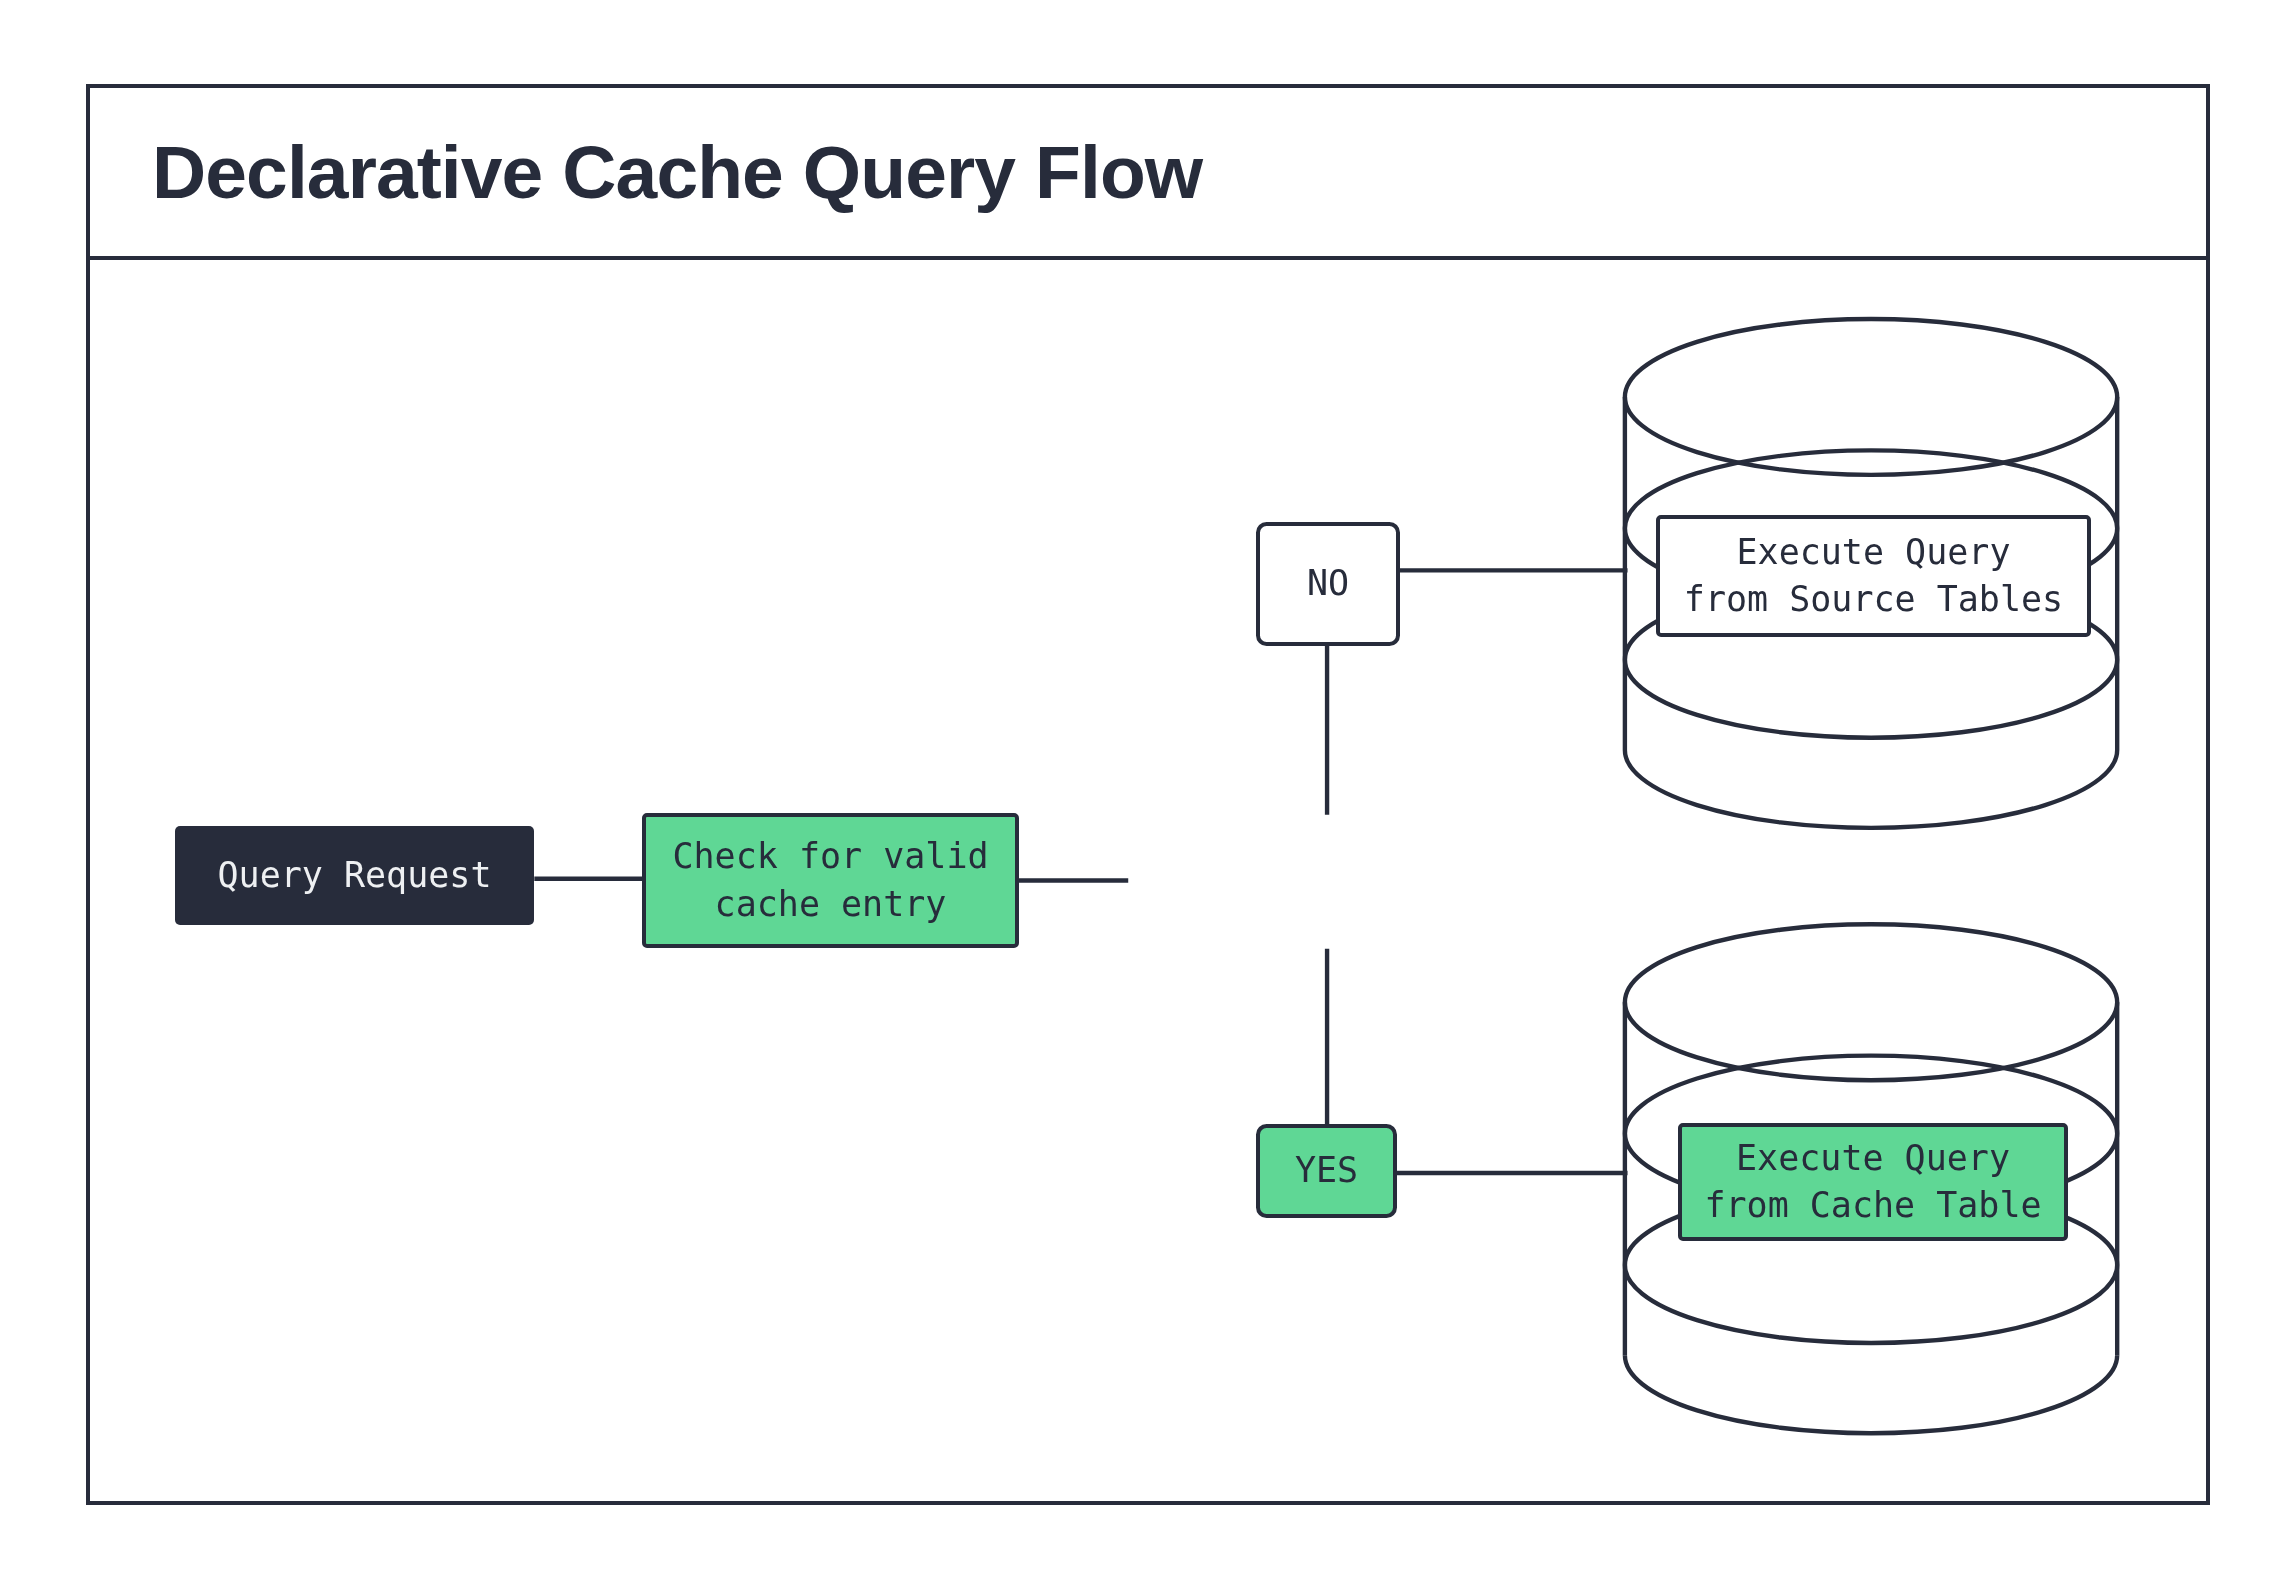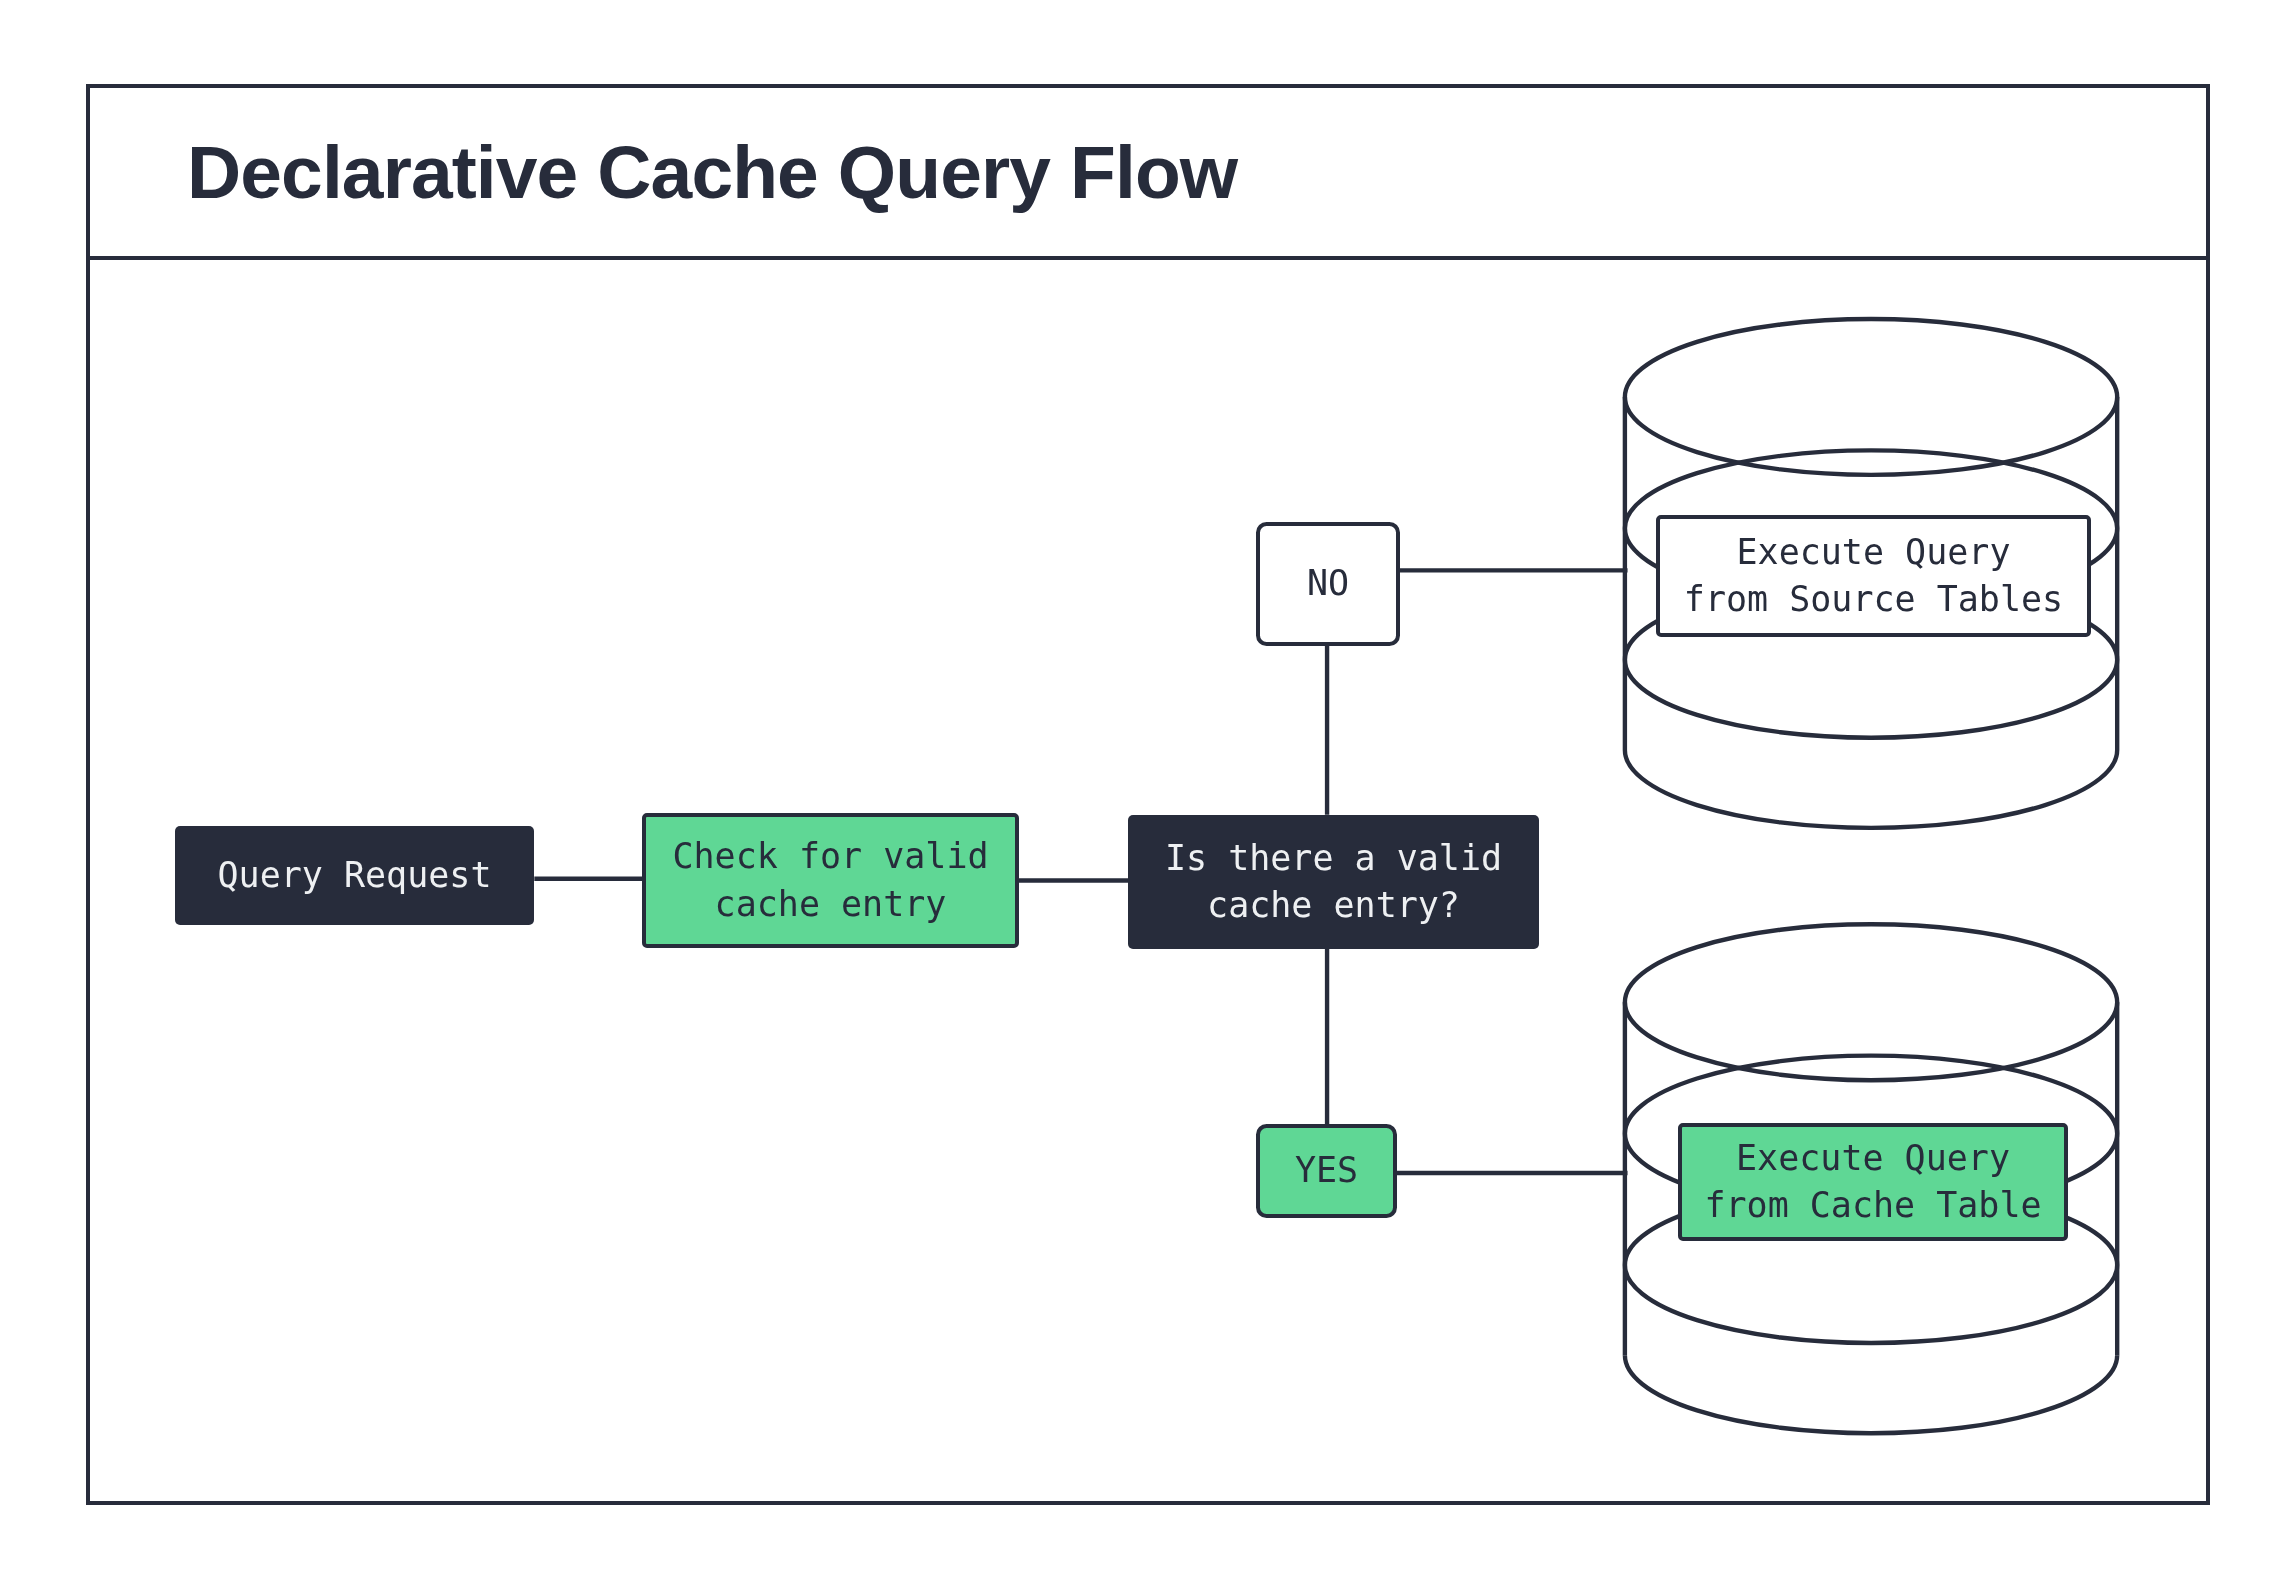--- a/index.html
+++ b/index.html
@@ -31,21 +31,21 @@
     top: 0;
     width: 100%;
     height: 172px;
     border-bottom: 4.4px solid #272c3b;
     box-sizing: border-box;
     display: flex;
     align-items: center;
   }
   .title {
     margin: 0;
-    padding-left: 97px;
+    padding-left: 62px;
     font-family: "Liberation Sans", sans-serif;
     font-weight: 700;
     font-size: 75px;
     letter-spacing: -0.9px;
     color: #272c3b;
     white-space: nowrap;
   }
   .shape-layer {
     position: absolute;
     left: 0;
@@ -128,22 +128,20 @@
       <ellipse cx="2136" cy="1444" rx="281" ry="89"></ellipse>
       <path d="M 1855 1547 A 281 89 0 0 0 2417 1547"></path>
     </g>
   </svg>
 
   <div class="node node-dark" id="node-query-request">Query Request</div>
 
   <div class="node node-green" id="node-check-cache">Check for valid
 cache entry</div>
 
-  <div class="node node-dark" id="node-decision">Is there a valid
-cache entry?</div>
 
   <div class="node node-white small" id="node-no">NO</div>
 
   <div class="node node-green small" id="node-yes">YES</div>
 
   <div class="node node-white" id="node-source-query">Execute Query
 from Source Tables</div>
 
   <div class="node node-green" id="node-cache-query">Execute Query
 from Cache Table</div>

